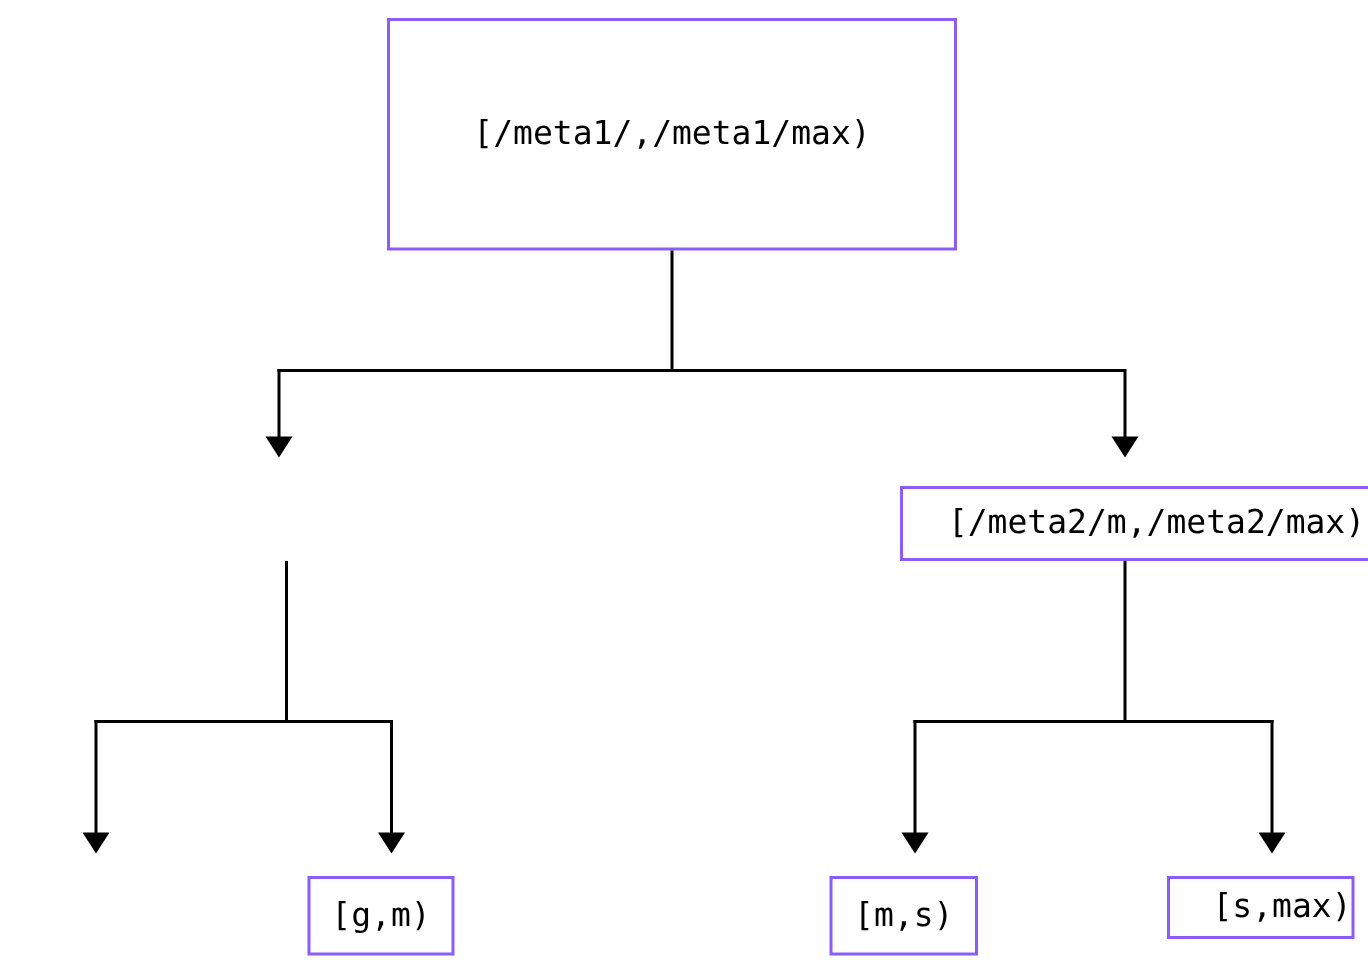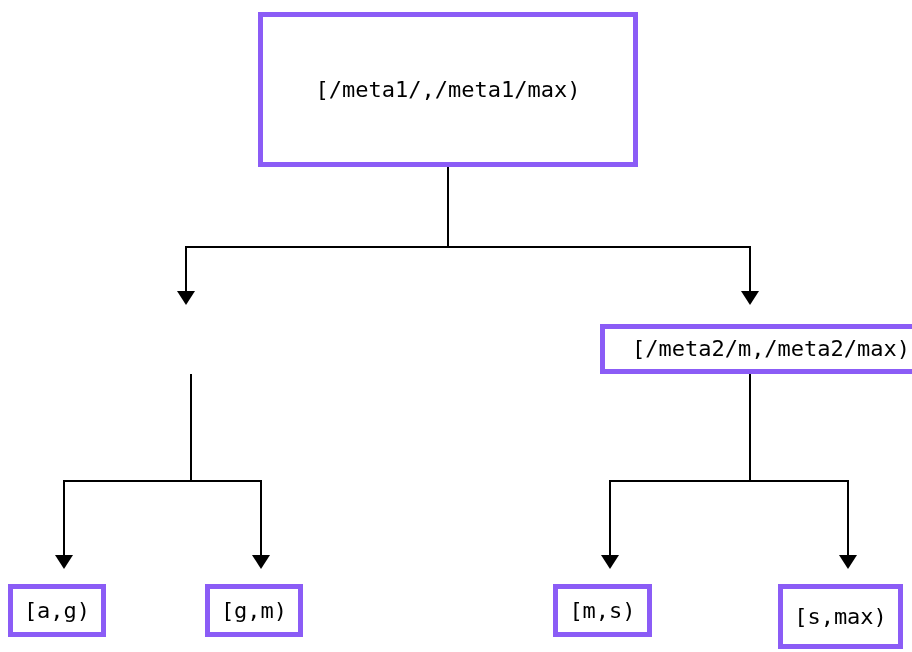--- a/index.html
+++ b/index.html
@@ -13,21 +13,21 @@
   #diagram-canvas {
     position: relative;
     width: 912px;
     height: 652px;
     background: #ffffff;
     overflow: hidden;
   }
   .node-box {
     position: absolute;
     box-sizing: border-box;
-    border: 5px solid #8b5cf6;
+    border: 2px solid #8b5cf6;
     background: #ffffff;
     display: flex;
     align-items: center;
     justify-content: center;
     color: #000000;
     white-space: pre;
   }
   .node-label {
     display: block;
     line-height: 1;
@@ -85,29 +85,26 @@
   <div class="arrow-head" style="left:55px; top:555px;"></div>
   <div class="arrow-head" style="left:252px; top:555px;"></div>
 
   <div class="edge-v" style="left:749px; top:374px; height:107px;"></div>
   <div class="edge-h" style="left:609px; top:480px; width:240px;"></div>
   <div class="edge-v" style="left:609px; top:480px; height:76px;"></div>
   <div class="edge-v" style="left:847px; top:480px; height:76px;"></div>
   <div class="arrow-head" style="left:601px; top:555px;"></div>
   <div class="arrow-head" style="left:839px; top:555px;"></div>
 
-  <div class="node-box node-leaf" style="left:8px; top:584px; width:98px; height:53px;">
-    <span class="node-label">[a,g)</span>
-  </div>
 
   <div class="node-box node-leaf" style="left:553px; top:584px; width:99px; height:53px;">
     <span class="node-label">[m,s)</span>
   </div>
 
   <div class="node-box node-leaf" style="left:205px; top:584px; width:98px; height:53px;">
     <span class="node-label">[g,m)</span>
   </div>
 
-  <div class="node-box node-leaf" style="left:778px; top:584px; width:125px; height:65px;">
+  <div class="node-box node-leaf" style="left:778px; top:584px; width:125px; height:42px;justify-content:flex-end;">
     <span class="node-label">[s,max)</span>
   </div>
 
 </div>
 
 </body></html>

